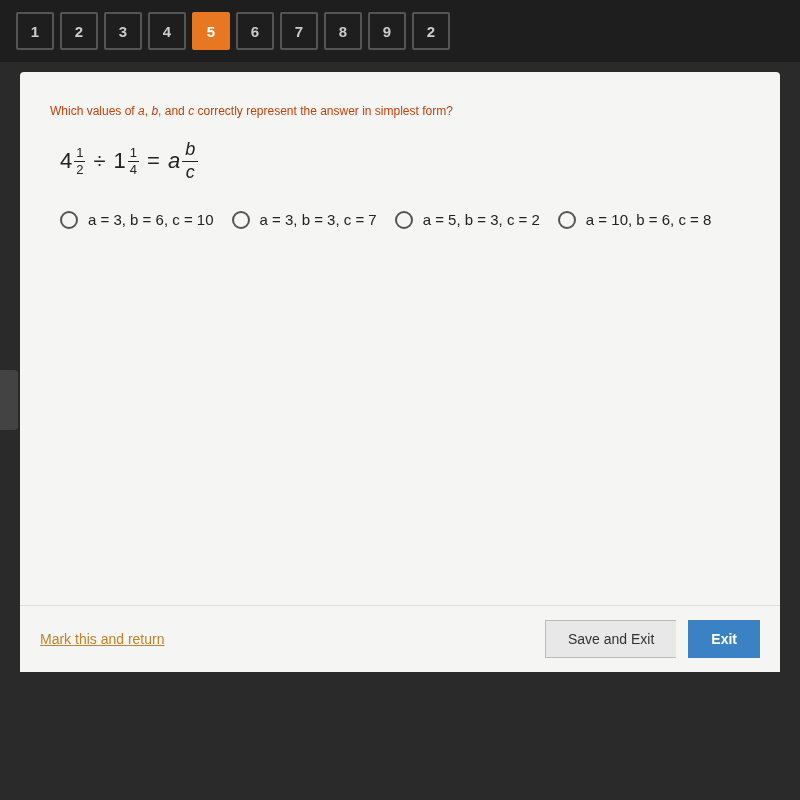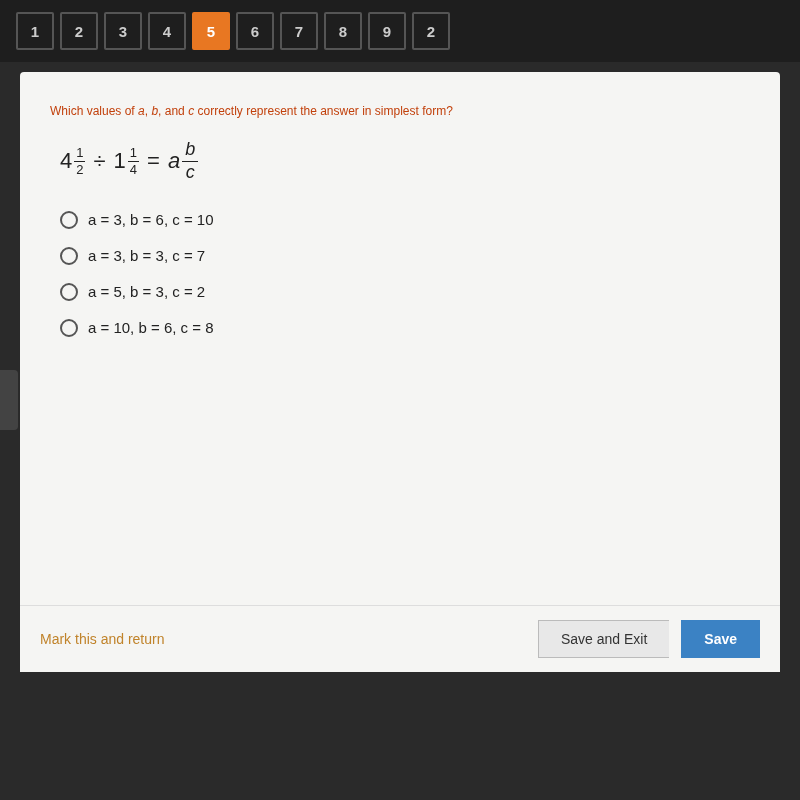--- a/index.html
+++ b/index.html
@@ -122,21 +122,21 @@
       padding-left: 3px;
       padding-right: 3px;
     }
     .result-fraction .denom {
       padding-top: 1px;
     }
 
     
     .options {
       display: flex;
-      flex-direction: column;
+      flex-direction: row;
       gap: 18px;
       margin-left: 10px;
     }
 
     .option {
       display: flex;
       align-items: center;
       gap: 10px;
       cursor: pointer;
     }
@@ -165,20 +165,21 @@
       align-items: center;
       justify-content: space-between;
       padding: 14px 20px;
       background: #f5f5f3;
       border-top: 1px solid #ddd;
     }
 
     .mark-return {
       color: #c0832a;
       font-size: 14px;
+      text-decoration: underline;
       cursor: pointer;
       background: none;
       border: none;
     }
 
     .action-buttons {
       display: flex;
       gap: 12px;
     }
 
@@ -286,17 +287,17 @@
       <div class="radio-circle"></div>
       <span class="option-label">a = 10, b = 6, c = 8</span>
     </div>
 
   </div>
 
   <div class="bottom-bar">
     <button class="mark-return">Mark this and return</button>
     <div class="action-buttons">
       <button class="save-exit-btn">Save and Exit</button>
-      <button class="next-btn">Save</button>
+      <button class="next-btn">Exit</button>
     </div>
   </div>
 
 </div>
 
 </body></html>

